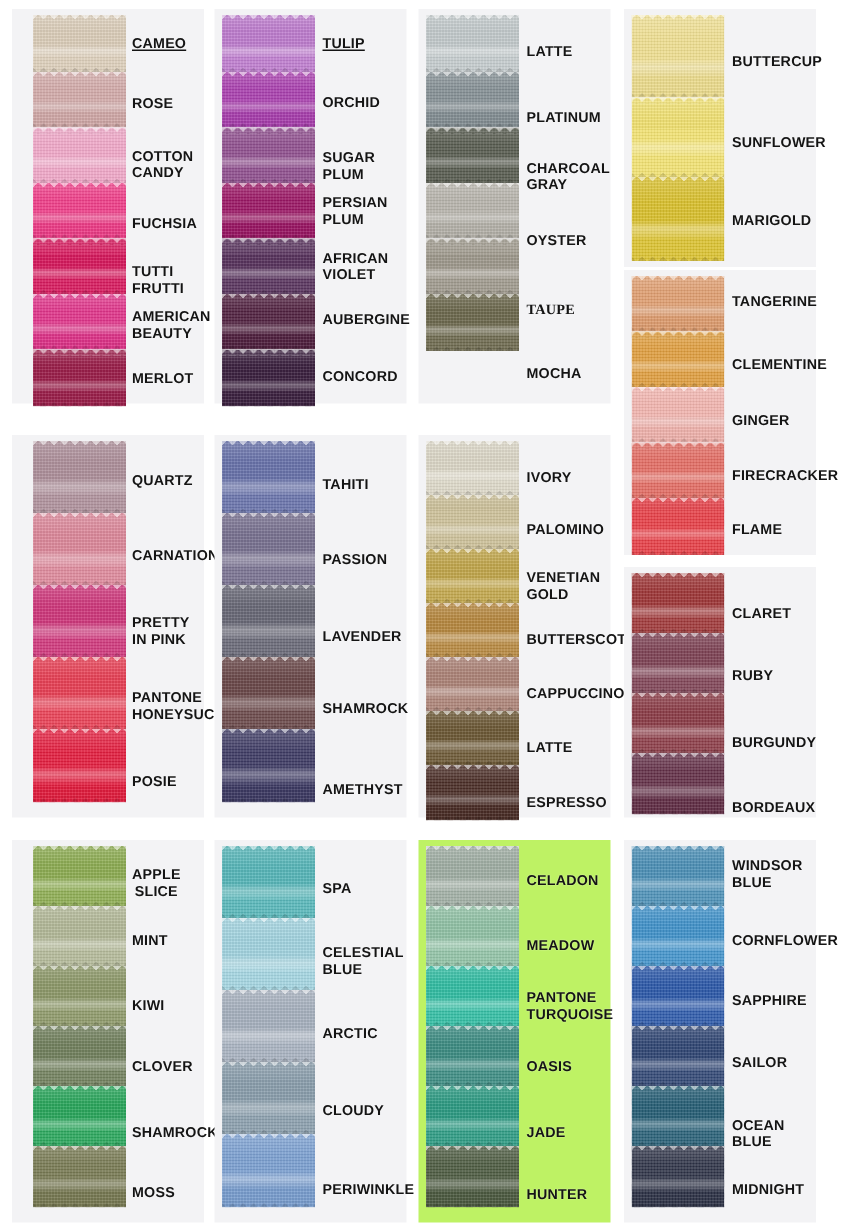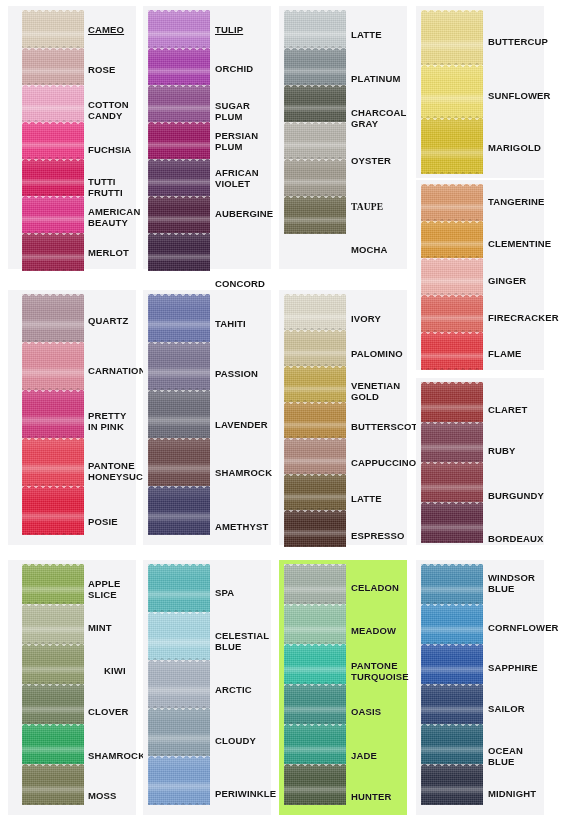--- a/index.html
+++ b/index.html
@@ -217,21 +217,21 @@
       </div>
       <div class="labels" style="left: 72px;">
         <div class="label" style="top: 18px; text-decoration: underline;">TULIP</div>
         <div class="label" style="top: 57px;">ORCHID</div>
         <div class="label" style="top: 94px;">SUGAR PLUM</div>
         <div class="label" style="top: 124px;">PERSIAN
 PLUM</div>
         <div class="label" style="top: 161px;">AFRICAN
 VIOLET</div>
         <div class="label" style="top: 202px;">AUBERGINE</div>
-        <div class="label" style="top: 240px; margin-top: 32px;">CONCORD</div>
+        <div class="label" style="top: 240px;">CONCORD</div>
       </div>
     </div>
     <div class="group" style="left: 279px; top: 6px; width: 128px; height: 263px; background: rgb(243, 243, 245);">
       <div class="stack" style="left: 5px; top: 4px; width: 62px;">
         <div class="swatch" title="FROST" style="height: 38px; width: 62px; background: rgb(197, 204, 206);">
           <span class="weave"></span>
           <span class="topshade"></span>
           <span class="sheen"></span>
         </div>
         <div class="swatch" title="PLATINUM" style="height: 37px; width: 62px; background: rgb(132, 143, 148);">
@@ -510,24 +510,24 @@
           <span class="topshade"></span>
           <span class="sheen"></span>
         </div>
         <div class="swatch" title="MOSS" style="height: 41px; width: 62px; background: rgb(120, 122, 83);">
           <span class="weave"></span>
           <span class="topshade"></span>
           <span class="sheen"></span>
         </div>
       </div>
       <div class="labels" style="left: 80px;">
-        <div class="label" style="top: 18px;">APPLE
+        <div class="label" style="top: 18px; text-align: center;">APPLE
 SLICE</div>
         <div class="label" style="top: 62px;">MINT</div>
-        <div class="label" style="top: 105px; margin-left: 16px;">KIWI</div>
+        <div class="label" style="top: 105px;">KIWI</div>
         <div class="label" style="top: 146px;">CLOVER</div>
         <div class="label" style="top: 190px;">SHAMROCK</div>
         <div class="label" style="top: 230px;">MOSS</div>
       </div>
     </div>
     <div class="group" style="left: 143px; top: 560px; width: 128px; height: 255px; background: rgb(243, 243, 245);">
       <div class="stack" style="left: 5px; top: 4px; width: 62px;">
         <div class="swatch" title="SPA" style="height: 48px; width: 62px; background: rgb(89, 184, 187);">
           <span class="weave"></span>
           <span class="topshade"></span>

